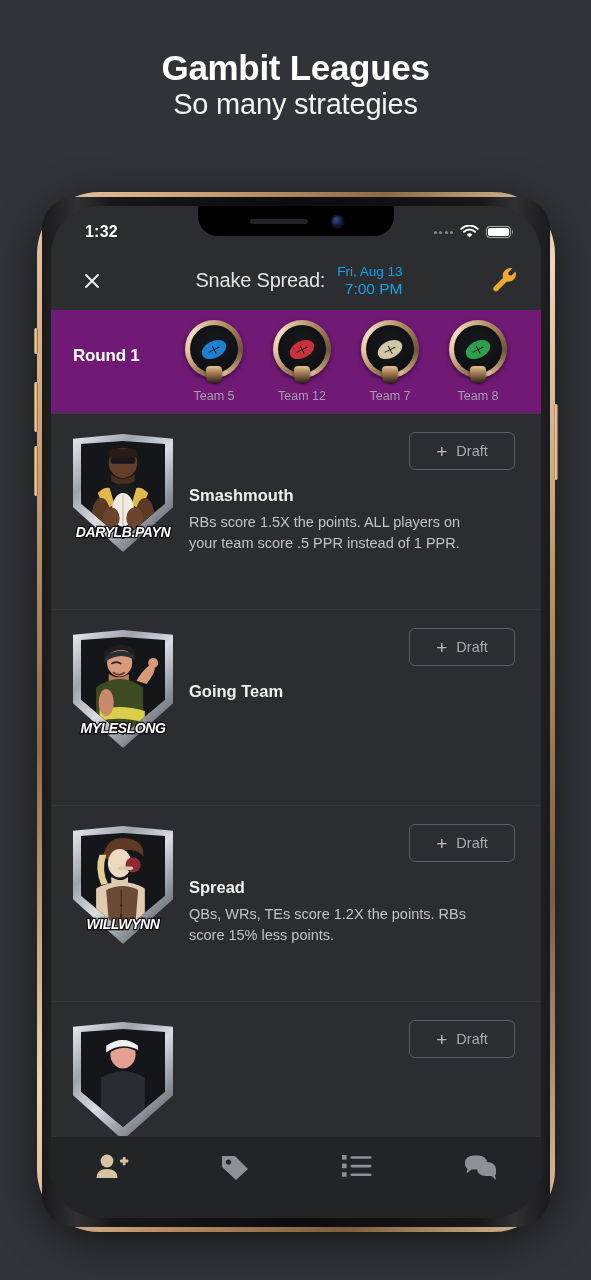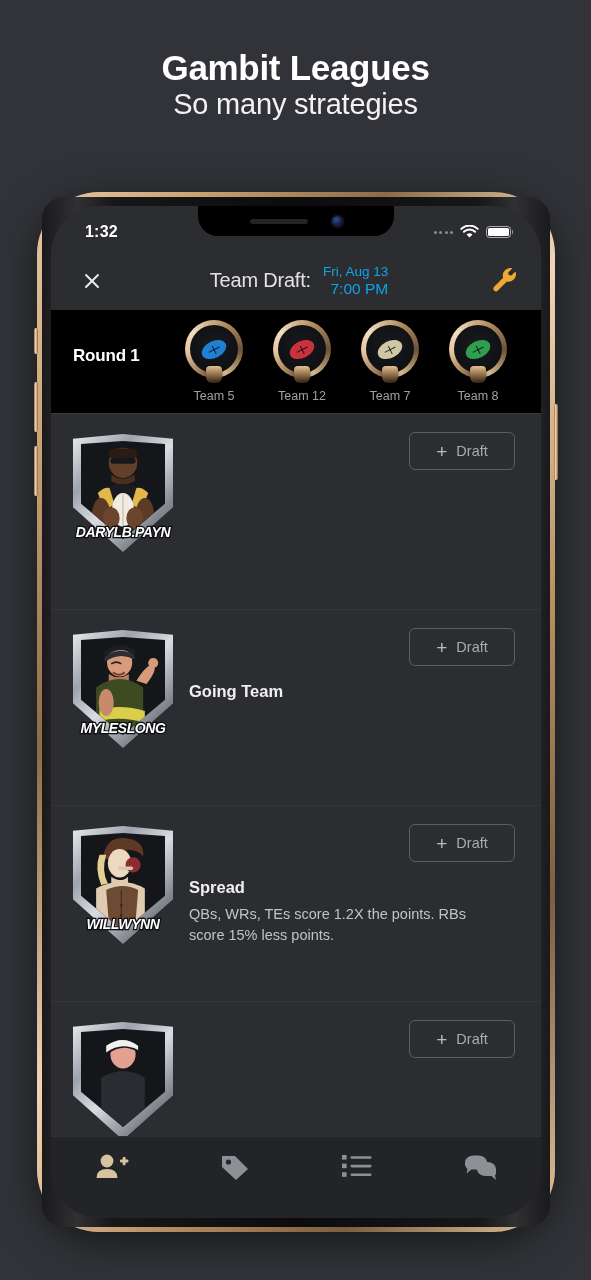--- a/index.html
+++ b/index.html
@@ -26,21 +26,21 @@
   .phone {
     position:absolute; left:37px; top:192px;
     width:518px; height:1040px;
     border-radius:62px;
     background:linear-gradient(122deg,#e8c9a4 0%,#c9a273 14%,#8d6b47 30%,#f0d6b4 48%,#b98f62 66%,#7d5e3e 82%,#e3c49f 100%);
     padding:5px;
     box-shadow:0 10px 40px rgba(0,0,0,.55);
   }
   .phone-inner {
     width:100%; height:100%;
-    border-radius:22px;
+    border-radius:32px;
     background:linear-gradient(90deg,#1a1a1c 0%,#313134 7%,#17171a 14%,#0c0c0e 50%,#17171a 86%,#313134 93%,#1a1a1c 100%);
     padding:9px;
   }
   .screen {
     position:relative; width:100%; height:100%;
     border-radius:49px; overflow:hidden;
     background:#2b2d31;
   }
   
   .btn-side {
@@ -105,21 +105,21 @@
   .nav-center { flex:1; display:flex; align-items:center; justify-content:center; gap:12px; }
   .nav-title { color:#e3e3e6; font-size:20px; font-weight:400; letter-spacing:-.2px; }
   .nav-when { text-align:right; color:#0ea5e9; font-weight:normal; line-height:1.18; }
   .nav-date { font-size:13.5px; }
   .nav-time { font-size:15.5px; }
   .wrench { width:30px; height:30px; flex:none; cursor:pointer; }
 
   
   .round-strip {
     position:relative; z-index:10;
-    height:104px; background:#000000;
+    height:104px; background:#701a75;
     display:flex; align-items:center; padding:0 26px 0 22px;
     border-bottom:1px solid #3a3c41;
   }
   .round-label {
     color:#fff; font-size:17px; font-weight:bold; width:104px; flex:none;
     letter-spacing:-.2px; padding-bottom:12px;
   }
   .teams { flex:1; display:flex; justify-content:space-between; }
   .team { width:74px; display:flex; flex-direction:column; align-items:center; cursor:pointer; }
   .ring {
@@ -262,21 +262,21 @@
           </svg>
           <div class="batt">
               <i></i>
             </div>
         </div>
       </div>
 
       <div class="nav">
         <div class="close-x"></div>
         <div class="nav-center">
-          <div class="nav-title">Team Draft:</div>
+          <div class="nav-title">Snake Spread:</div>
           <div class="nav-when">
             <div class="nav-date">Fri, Aug 13</div>
             <div class="nav-time">7:00 PM</div>
           </div>
         </div>
         <svg class="wrench" viewBox="0 0 24 24">
           <path d="M21.2 4.3 l-3.3 3.3 -2.1-.4 -.4-2.1 3.3-3.3 a6.1 6.1 0 0 0-7.4 7.6 L4.1 16.6 a2.1 2.1 0 0 0 3 3 l7.2-7.2 a6.1 6.1 0 0 0 6.9-8.1 Z" fill="#f0a830"></path>
         </svg>
       </div>
 
@@ -343,20 +343,24 @@
                   <path d="M50 64 L50 100" stroke="#c9c2b4" stroke-width="1.6"></path>
                   <ellipse cx="36" cy="92" rx="10" ry="13" fill="#6b452d"></ellipse>
                   <ellipse cx="64" cy="92" rx="10" ry="13" fill="#6b452d"></ellipse>
                 </svg>
               </div>
               <div class="nameplate">
                 <span class="np-a">DARYL</span><span class="np-b">B.PAYN</span>
               </div>
             </div>
           </div>
+          <div class="card-body">
+            <div class="card-title">Smashmouth</div>
+            <div class="card-desc">RBs score 1.5X the points. ALL players on your team score .5 PPR instead of 1 PPR.</div>
+          </div>
           <div class="draft-btn">
             <span class="draft-plus">+</span>
             <span class="draft-lbl">Draft</span>
           </div>
         </div>
 
         <div class="card card-alt">
           <div class="shield-wrap">
             <div class="shield">
               <div class="shield-bg"></div>

